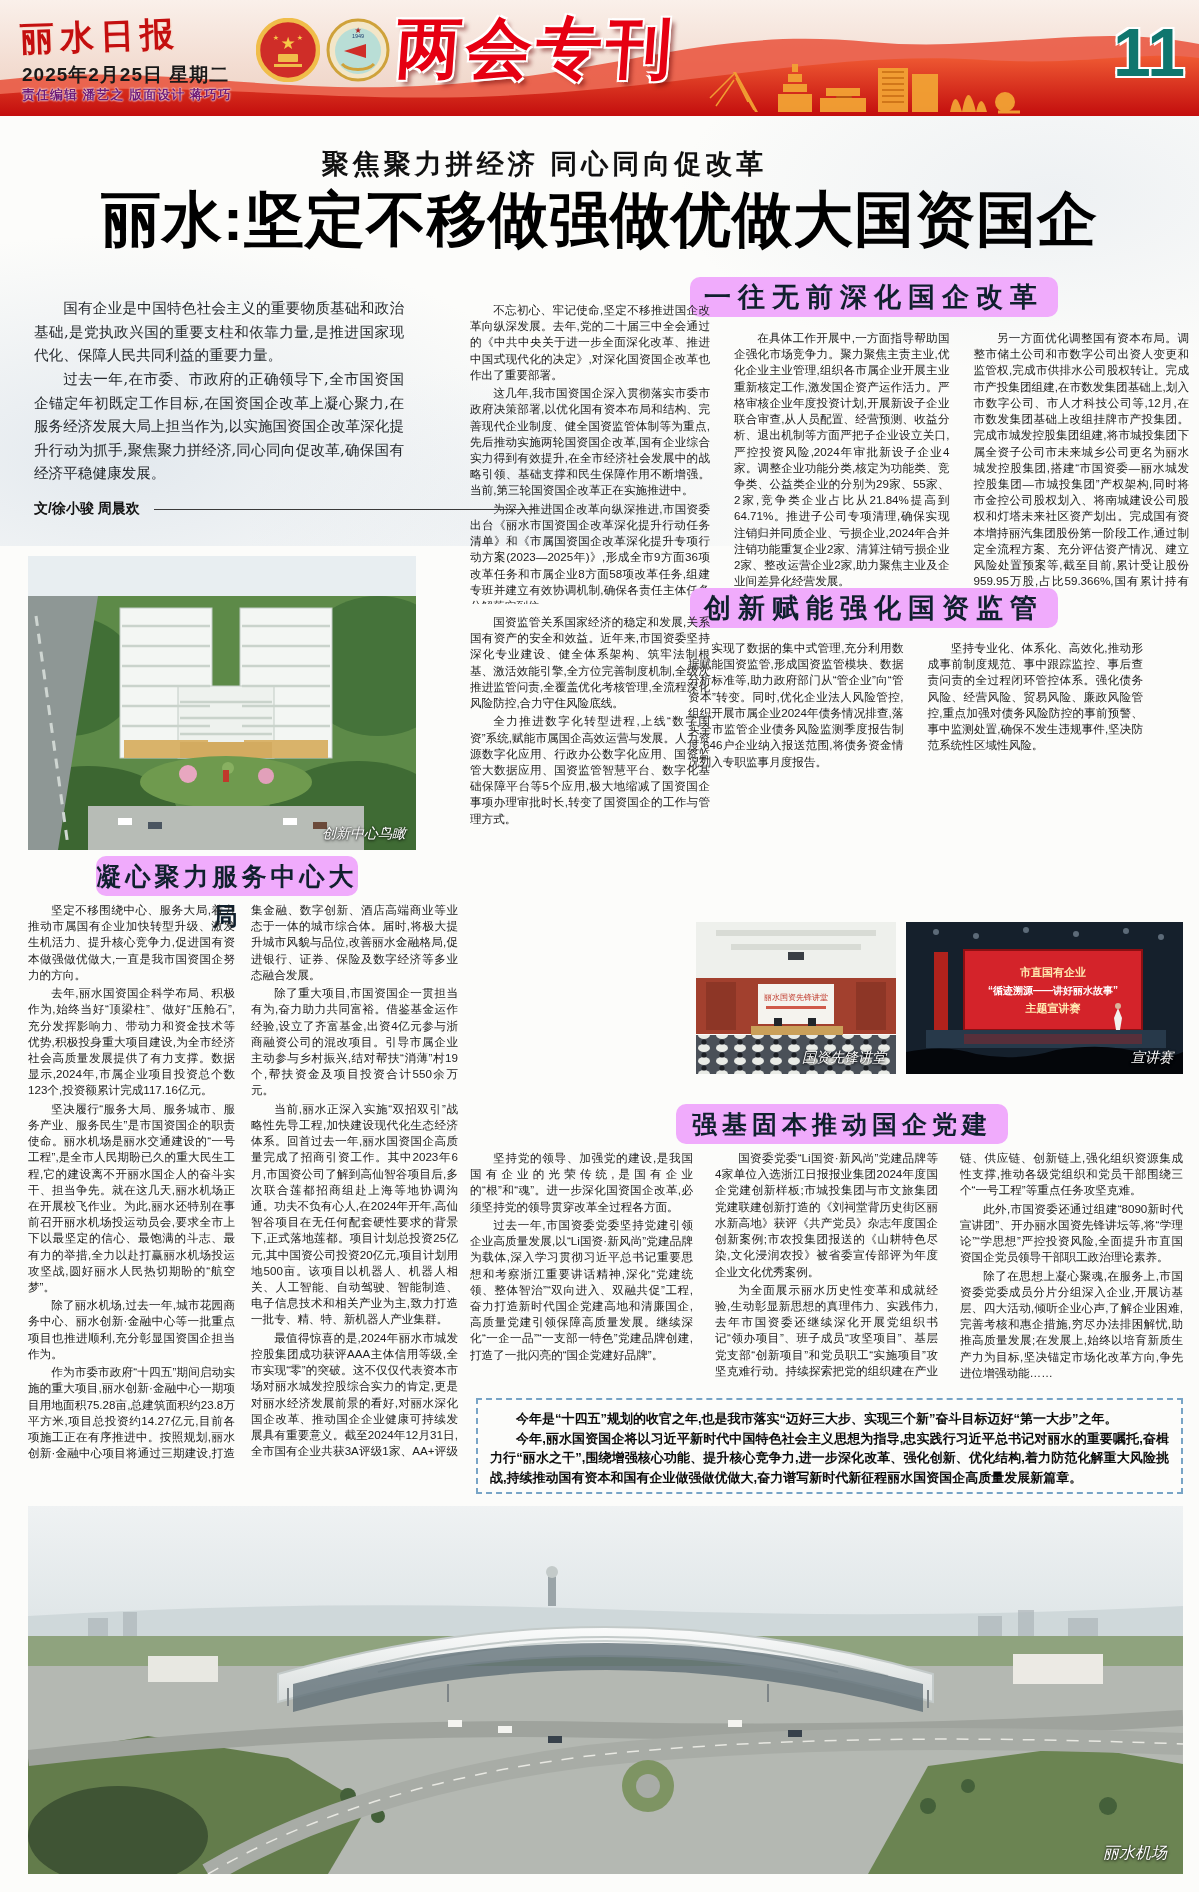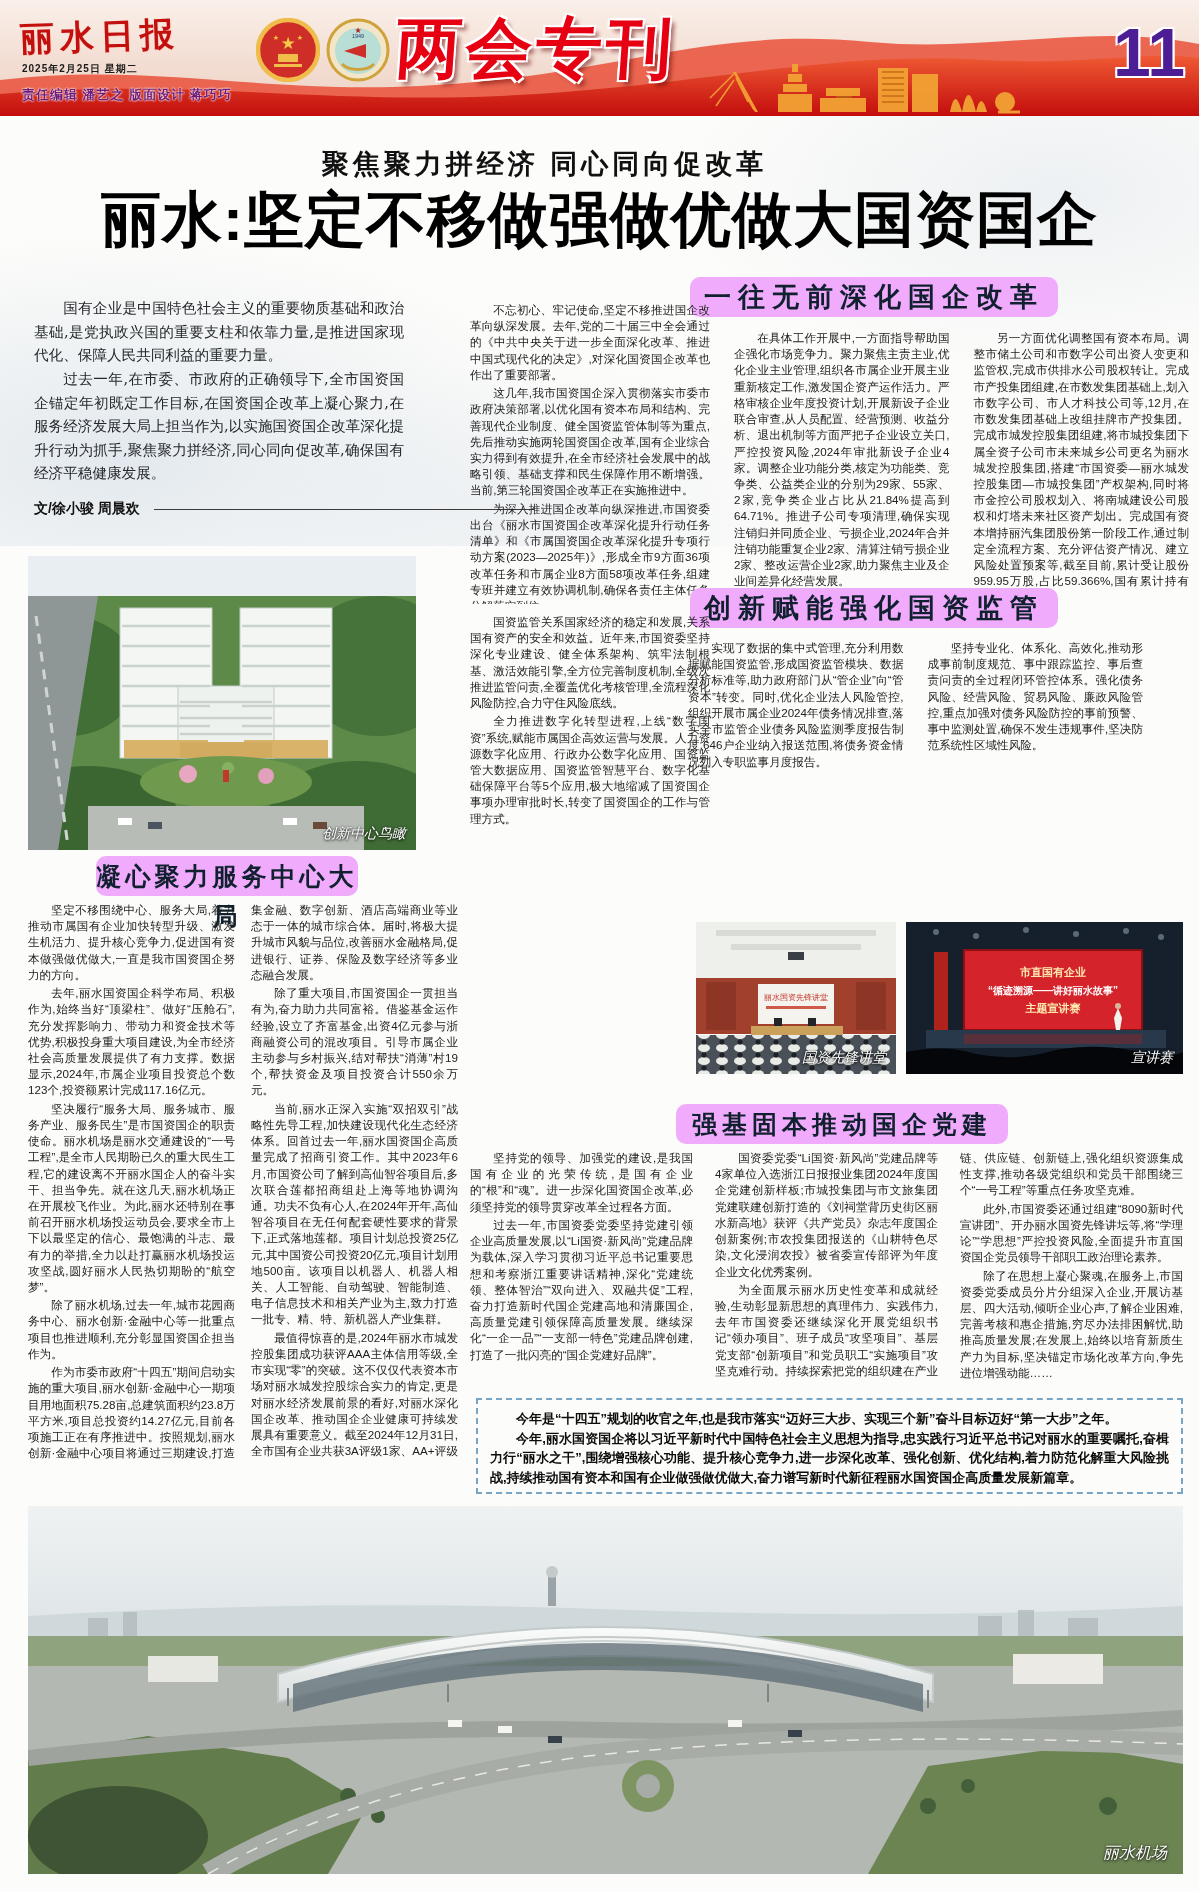--- a/index.html
+++ b/index.html
@@ -5,28 +5,28 @@
   html,body{margin:0;padding:0;background:#e9e9e6;}
   .page{position:relative;width:1199px;height:1892px;margin:0 auto;background:#fcfcfa;
         overflow:hidden;font-family:"Liberation Sans",sans-serif;color:#1c1c1c;}
   .abs{position:absolute;}
   
   .masthead{left:0;top:0;width:1199px;height:116px;overflow:hidden;}
   .masthead svg.bg{position:absolute;left:0;top:0;width:100%;height:100%;}
   .paper-logo{left:20px;top:14px;font-family:"DejaVu Serif",serif;font-weight:bold;
       font-size:34px;color:#c40f0f;letter-spacing:6px;transform:rotate(-2deg);
       text-shadow:1px 1px 0 #f8d9c9;}
-  .date-line{left:22px;top:62px;font-size:10px;font-weight:bold;color:#1a1a1a;letter-spacing:1px;}
+  .date-line{left:22px;top:62px;font-size:19px;font-weight:bold;color:#1a1a1a;letter-spacing:1px;}
   .editor-line{left:22px;top:86px;font-size:13px;font-weight:bold;color:#701a75;
       text-shadow:0 0 2px #ffffff,0 0 2px #ffffff;letter-spacing:1px;}
   .emblem{top:18px;width:64px;height:64px;}
   .edition-title{left:396px;top:4px;font-size:66px;font-weight:900;color:#e60012;
       letter-spacing:4px;transform:skewX(-4deg);
       text-shadow:-2px -2px 0 #fff,2px -2px 0 #fff,-2px 2px 0 #fff,2px 2px 0 #fff,5px 5px 4px rgba(110,10,10,.55);}
-  .page-number{right:14px;top:18px;font-size:68px;font-weight:900;color:#4c1d95;line-height:1;
+  .page-number{right:14px;top:18px;font-size:68px;font-weight:900;color:#0f766e;line-height:1;
       text-shadow:-2px -2px 0 #fff,2px -2px 0 #fff,-2px 2px 0 #fff,2px 2px 0 #fff;text-align:right;}
   
   .wash{left:0;top:116px;width:1199px;height:430px;pointer-events:none;
      background:radial-gradient(55% 75% at 10% 80%,rgba(168,188,210,.30),transparent 70%),
                 radial-gradient(45% 60% at 88% 18%,rgba(185,200,218,.22),transparent 70%),
                 radial-gradient(35% 55% at 45% 95%,rgba(185,200,218,.18),transparent 70%);}
   .kicker{left:0;top:146px;width:1089px;text-align:center;font-size:27px;font-weight:700;
       color:#111;letter-spacing:4px;}
   .headline{left:0;top:180px;width:1199px;text-align:center;font-size:60px;font-weight:900;
       color:#000;letter-spacing:1px;}

